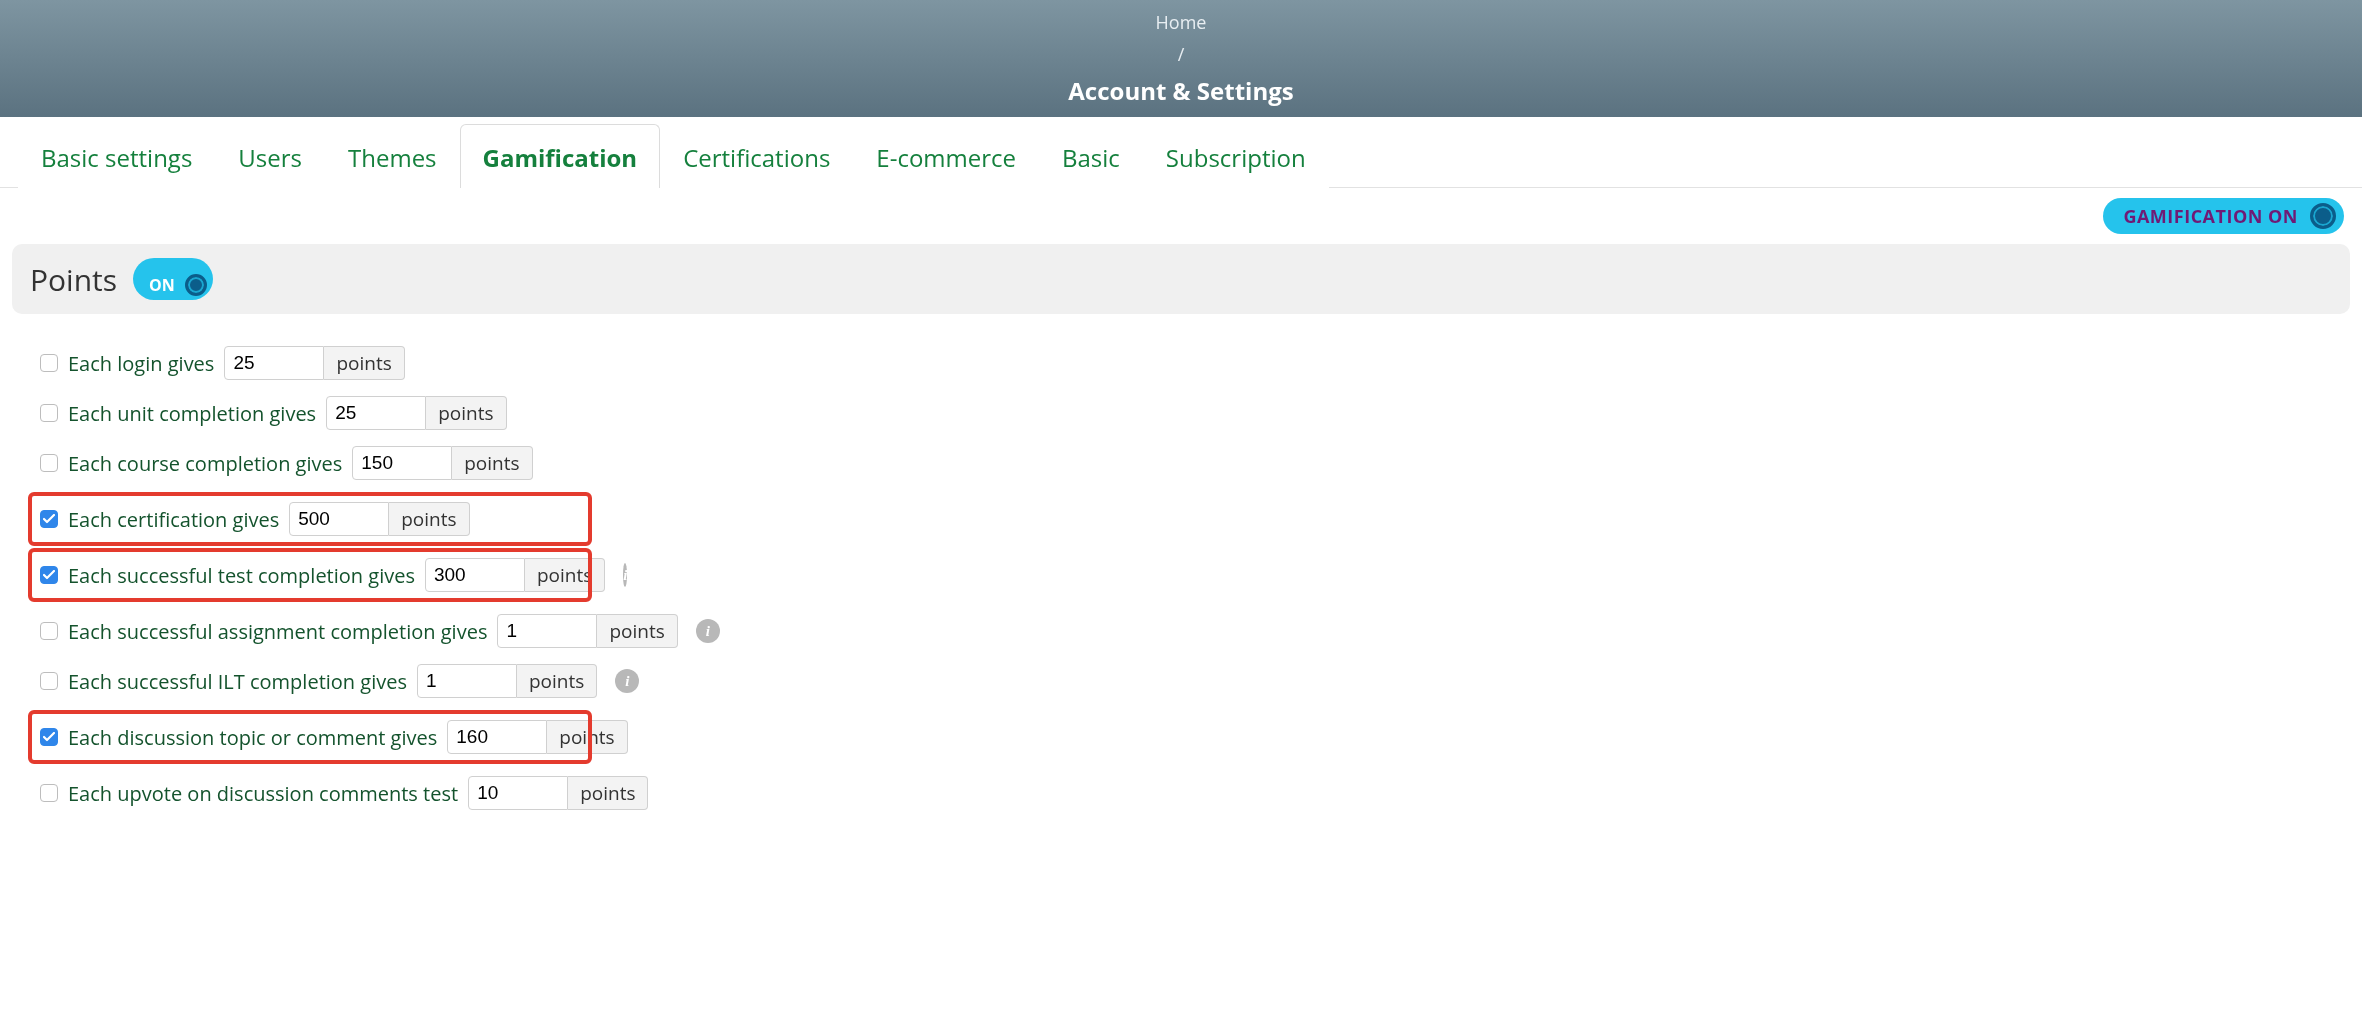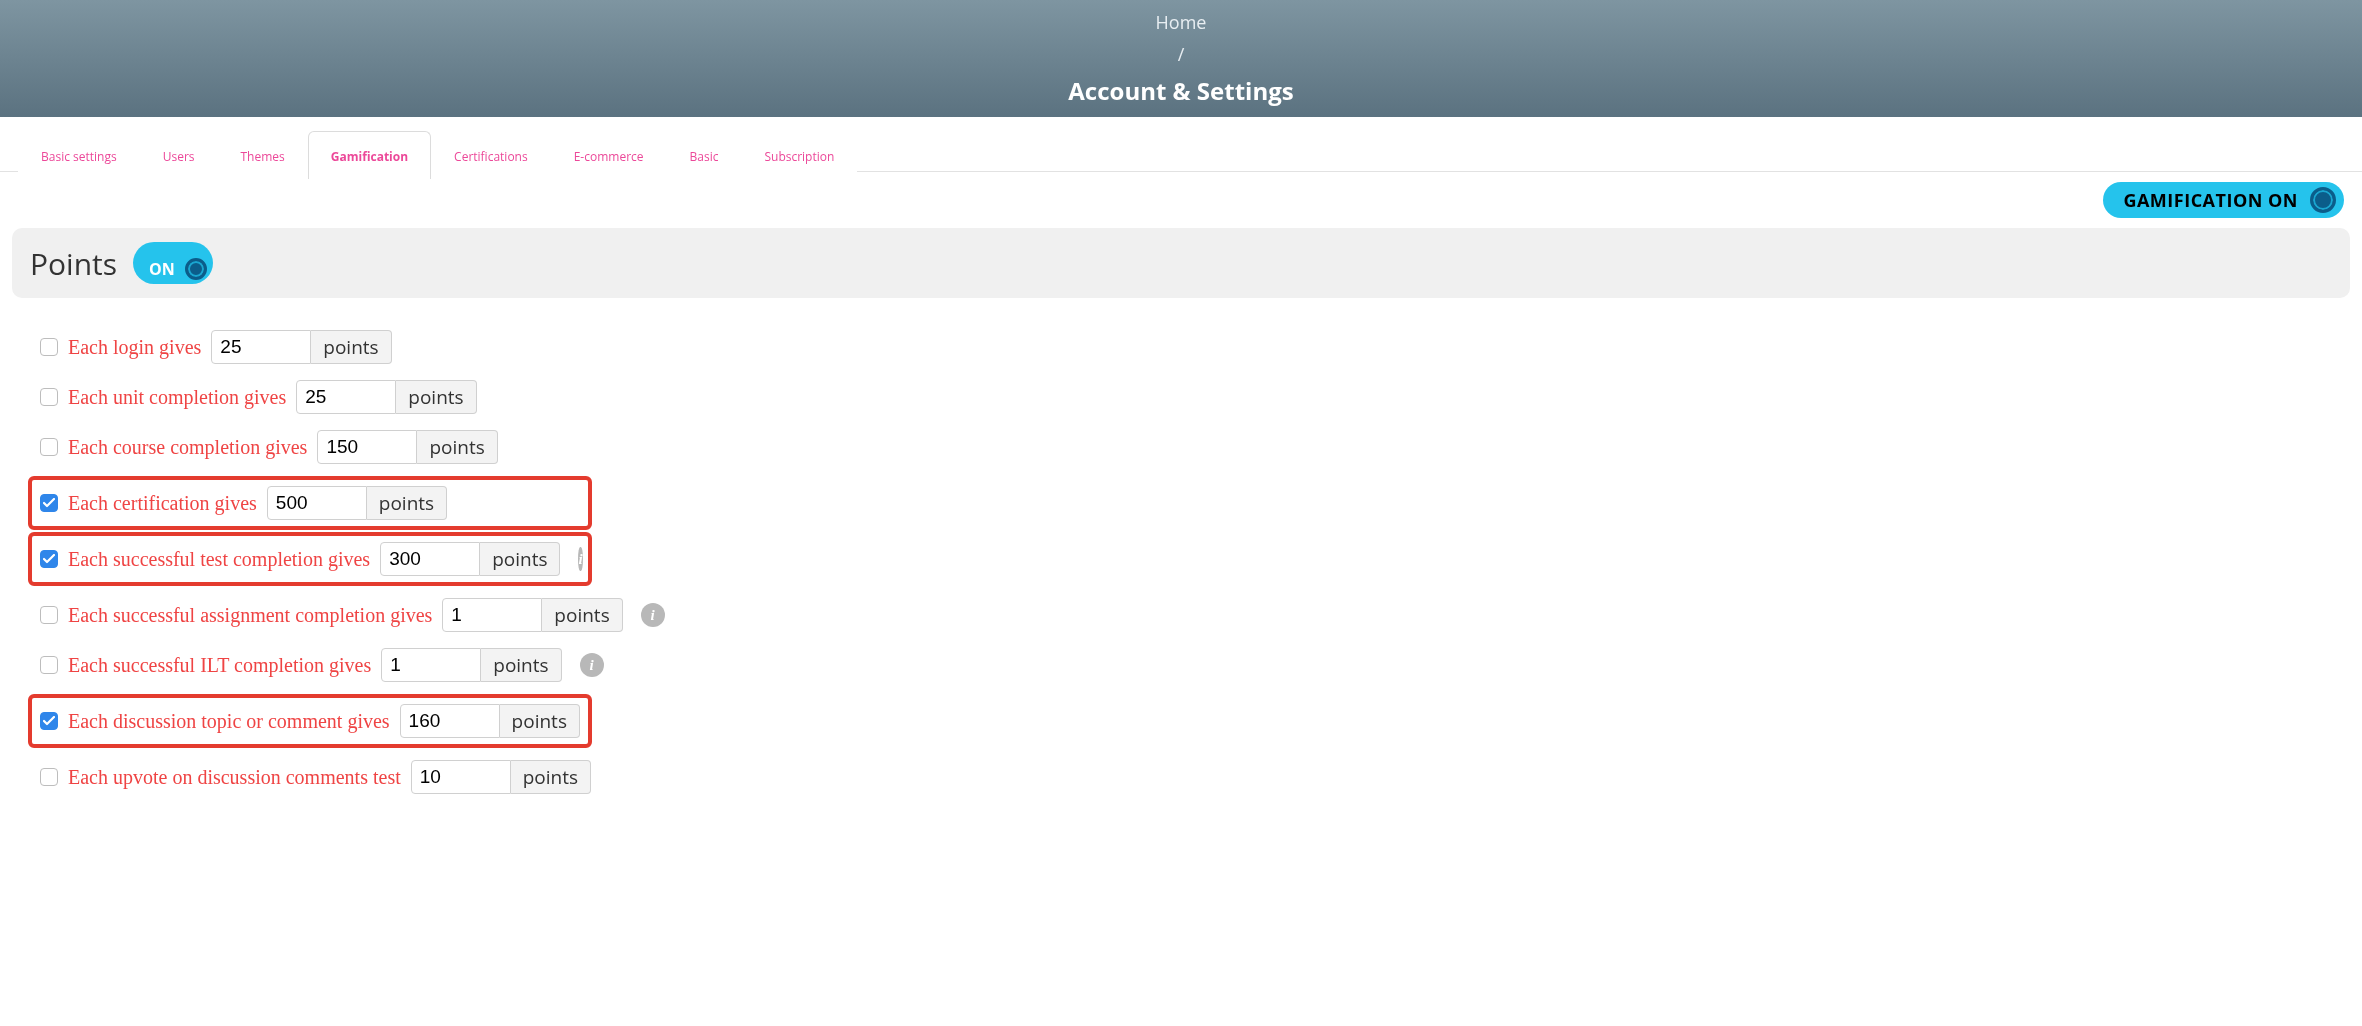--- a/index.html
+++ b/index.html
@@ -32,46 +32,46 @@
   .tabs {
     display: flex;
     align-items: flex-end;
     border-bottom: 1px solid #e2e2e2;
     padding: 0 18px;
     background: #fff;
     margin-top: 6px;
   }
   .tab {
     padding: 16px 22px 14px;
-    font-size: 12px;
-    color: #ec4899;
+    font-size: 24px;
+    color: #15803d;
     cursor: pointer;
     border: 1px solid transparent;
     border-bottom: none;
     position: relative;
-    top: 8px;
+    top: 1px;
     background: #fff;
   }
   .tab.active {
     font-weight: 700;
     border-color: #dcdcdc;
     border-radius: 6px 6px 0 0;
     background: #fff;
   }
   .toggle-row {
     display: flex;
     justify-content: flex-end;
     padding: 10px 18px 4px;
   }
   .pill {
     display: inline-flex;
     align-items: center;
     gap: 12px;
     background: #25c3ec;
-    color: #000000;
+    color: #701a75;
     font-weight: 700;
     padding: 5px 8px 5px 20px;
     border-radius: 999px;
     letter-spacing: 0.5px;
     font-size: 18px;
     cursor: pointer;
   }
   .pill .knob {
     width: 26px; height: 26px;
     border-radius: 50%;
@@ -134,21 +134,21 @@
     background: #fff;
     cursor: pointer;
     flex-shrink: 0;
   }
   .cb.checked {
     background: #2f86ea;
     border-color: #2f86ea;
   }
   .cb.checked svg { display: block; }
   .cb svg { display: none; }
-  .label { font-size: 20px; color: #ef4444; white-space: nowrap; font-family: Liberation Serif, serif; }
+  .label { font-size: 20px; color: #14532d; white-space: nowrap; }
   .num {
     width: 100px;
     height: 34px;
     padding: 4px 8px;
     font-size: 19px;
     border: 1px solid #d0d0d0;
     border-radius: 4px 0 0 4px;
     background: #fff;
   }
   .unit {

